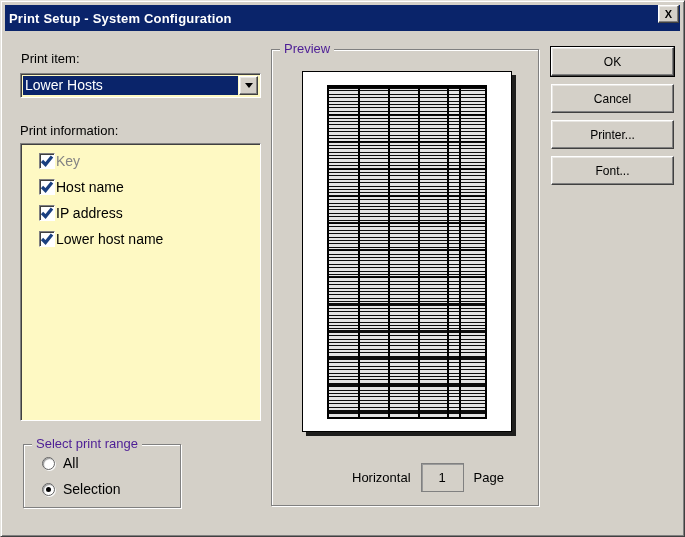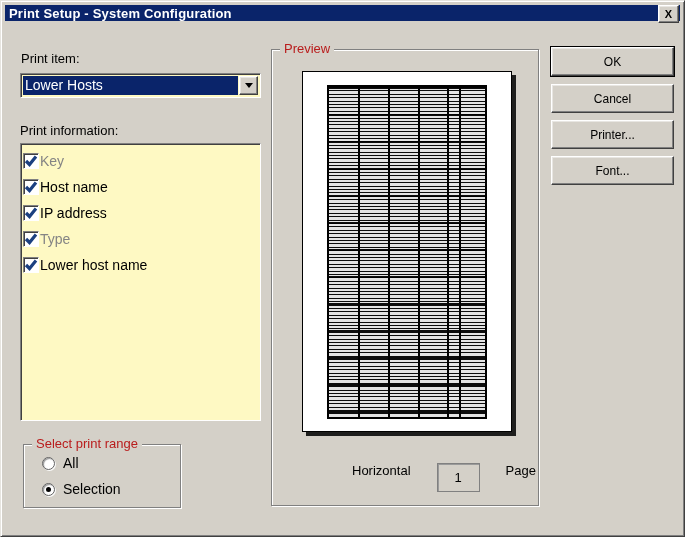--- a/index.html
+++ b/index.html
@@ -22,26 +22,26 @@
     border:1px solid;border-color:#808080 #ffffff #ffffff #808080;
     box-shadow:inset 1px 1px 0 #404040;
   }
   .groupbox{
     position:absolute;
     border:1px solid #808080;
     box-shadow:inset 1px 1px 0 #ffffff, 1px 1px 0 #ffffff;
   }
   .groupbox>.grouplabel{
     position:absolute;top:-9px;left:8px;background:#d4d0c8;
-    padding:0 4px;font-size:13px;color:#b91c1c;line-height:16px;white-space:nowrap;
+    padding:0 4px;font-size:13px;color:#4c1d95;line-height:16px;white-space:nowrap;
   }
 
   
   .titlebar{
-    position:absolute;left:4px;top:4px;right:4px;height:16px;
+    position:absolute;left:4px;top:4px;right:4px;height:26px;
     background:#0a246a;display:flex;align-items:center;padding:0 4px;
   }
   .titlebar .title{color:#ffffff;font-weight:bold;font-size:13px;letter-spacing:0.2px;}
   .close-btn{
     position:absolute;right:5px;top:4px;width:21px;height:18px;
     display:flex;align-items:center;justify-content:center;
     font-size:11px;font-weight:bold;color:#000;cursor:default;
   }
 
   
@@ -55,21 +55,21 @@
   }
   .combo-arrow-btn{
     position:absolute;right:2px;top:2px;bottom:2px;width:19px;
     display:flex;align-items:center;justify-content:center;
   }
   .arrow-down{
     width:0;height:0;border-left:4px solid transparent;border-right:4px solid transparent;
     border-top:5px solid #000;
   }
 
-  .listbox{position:absolute;left:19px;top:142px;width:241px;height:278px;padding:4px 2px;}
+  .listbox{position:absolute;left:19px;top:142px;width:241px;height:278px;padding:4px 18px;}
   .check-item{display:flex;align-items:center;height:26px;}
   .checkbox{
     width:16px;height:16px;flex:0 0 16px;background:#fff;
     border:1px solid;border-color:#808080 #ffffff #ffffff #808080;
     box-shadow:inset 1px 1px 0 #404040;
     display:flex;align-items:center;justify-content:center;
   }
   .checkbox svg{display:block;}
   .check-item .item-label{font-size:14px;color:#000;margin-left:1px;white-space:nowrap;}
   .check-item.disabled .item-label{color:#848484;}
@@ -102,21 +102,21 @@
       linear-gradient(#000,#000) 29px 0/2px 100% no-repeat,
       linear-gradient(#000,#000) 59px 0/2px 100% no-repeat,
       linear-gradient(#000,#000) 89px 0/2px 100% no-repeat,
       linear-gradient(#000,#000) 118px 0/2px 100% no-repeat,
       linear-gradient(#000,#000) 130px 0/2px 100% no-repeat,
       repeating-linear-gradient(to bottom, rgba(0,0,0,0.95) 0 2px, rgba(0,0,0,0) 2px 27px),
       repeating-linear-gradient(to bottom, #0c0c0c 0 1px, #e3e3e3 1px 3.4px);
   }
   .pagecount-row{
     position:absolute;left:80px;top:413px;height:29px;
-    display:flex;gap:16px;
+    display:flex;align-items:center;
   }
   .pagecount-row .pc-label{font-size:13px;color:#000;}
   .pagecount-box{
     width:43px;height:29px;margin:0 10px;background:#d4d0c8;
     border:1px solid #808080;box-shadow:inset 1px 1px 0 #9a9a9a;
     display:flex;align-items:center;justify-content:center;
     font-size:13px;color:#000;
   }
 
   
@@ -172,28 +172,20 @@
       <div class="check-item">
         <span class="checkbox">
           <svg width="14" height="14" viewBox="0 0 14 14">
               <path d="M2 7 L5.5 10.5 L12 2.5" stroke="#1b4080" stroke-width="3.2" fill="none"></path>
             </svg>
         </span>
         <span class="item-label">IP address</span>
       </div>
 
 
-      <div class="check-item disabled">
-        <span class="checkbox">
-          <svg width="14" height="14" viewBox="0 0 14 14">
-              <path d="M2 7 L5.5 10.5 L12 2.5" stroke="#1b4080" stroke-width="3.2" fill="none"></path>
-            </svg>
-        </span>
-        <span class="item-label">Type</span>
-      </div>
 
       <div class="check-item">
         <span class="checkbox">
           <svg width="14" height="14" viewBox="0 0 14 14">
               <path d="M2 7 L5.5 10.5 L12 2.5" stroke="#1b4080" stroke-width="3.2" fill="none"></path>
             </svg>
         </span>
         <span class="item-label">Lower host name</span>
       </div>
     </div>

